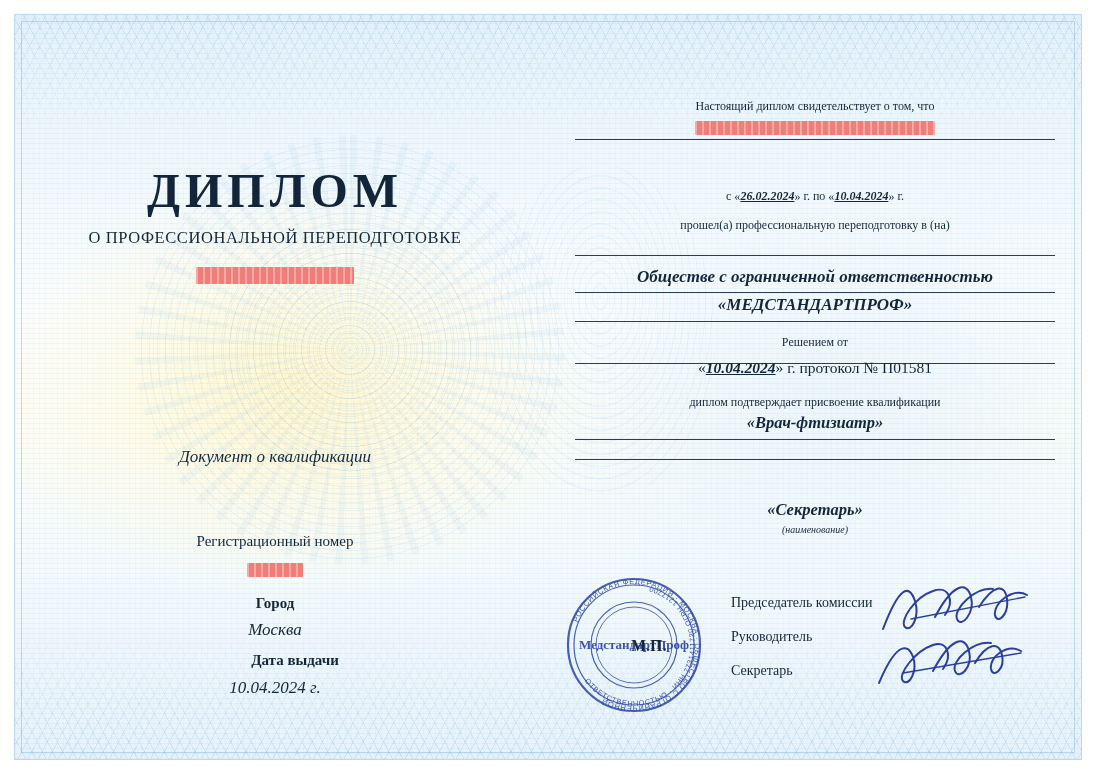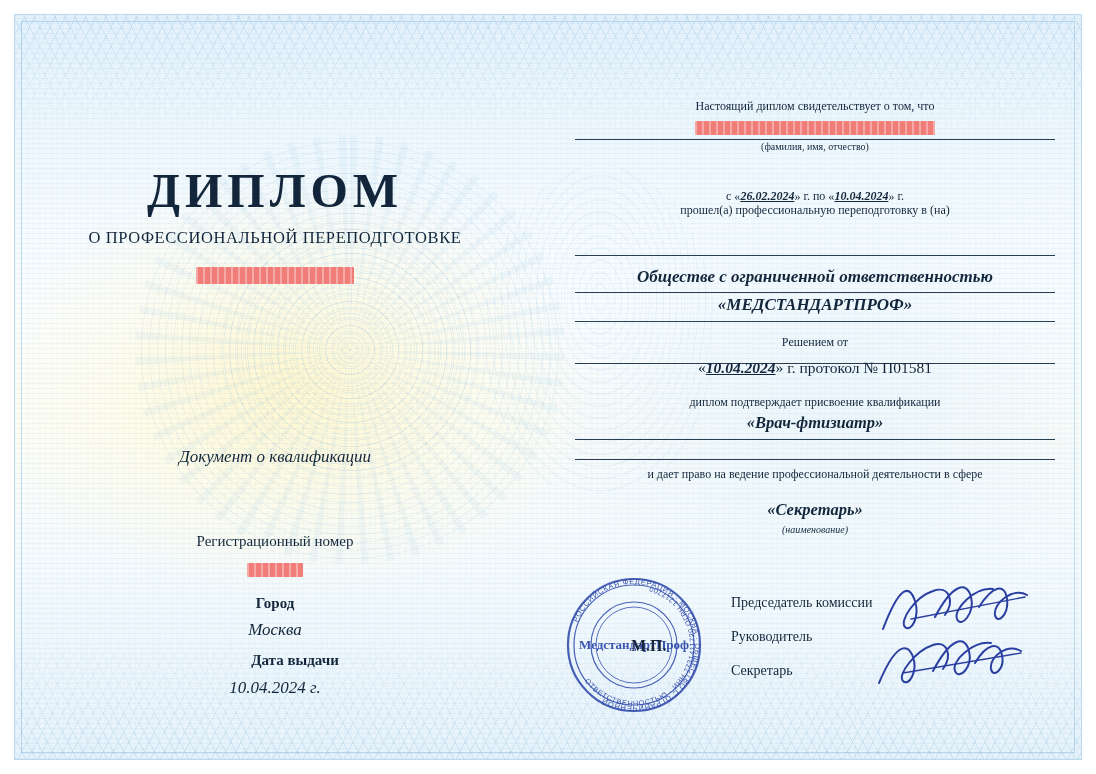--- a/index.html
+++ b/index.html
@@ -348,48 +348,46 @@
       </div>
 
       <div class="right-col">
 
         <div class="r-line txt-sm" style="top:84px;">Настоящий диплом свидетельствует о том, что</div>
 
         <div class="r-line name-redact" style="top:106px;">
           <span class="redacted">&nbsp;</span>
         </div>
         <div class="rule" style="top:124px;"></div>
-        <div class="r-line txt-tiny" style="top:126px;">(фамилия, имя, отчество)</div>
 
         <div class="r-line txt-sm" style="top:174px;">
           <span>с «</span><span class="bold ital u">26.02.2024</span><span>» г. по «</span><span class="bold ital u">10.04.2024</span><span>» г.</span>
         </div>
 
-        <div class="r-line txt-sm" style="top:188px;">прошел(а) профессиональную переподготовку в (на)</div>
+        <div class="r-line txt-sm" style="top:203px;">прошел(а) профессиональную переподготовку в (на)</div>
 
         <div class="rule" style="top:240px;"></div>
         <div class="r-line ital bold" style="top:252px; font-size:17px;">Обществе с ограниченной ответственностью</div>
         <div class="rule" style="top:277px;"></div>
         <div class="r-line ital bold" style="top:280px; font-size:17px;">«МЕДСТАНДАРТПРОФ»</div>
         <div class="rule" style="top:306px;"></div>
 
         <div class="r-line txt-sm" style="top:320px;">Решением от</div>
 
         <div class="rule" style="top:348px;"></div>
         <div class="r-line txt-md" style="top:344px;">
           <span>«</span><span class="bold ital u">10.04.2024</span><span>» г. протокол № П01581</span>
         </div>
 
         <div class="r-line txt-sm" style="top:380px;">диплом подтверждает  присвоение квалификации</div>
 
         <div class="r-line ital bold" style="top:398px; font-size:16.5px;">«Врач-фтизиатр»</div>
         <div class="rule" style="top:424px;"></div>
 
         <div class="rule" style="top:444px;"></div>
-        <div class="r-line txt-sm" style="top:452px;">и дает право на ведение профессиональной деятельности в сфере</div>
 
         <div class="r-line ital bold" style="top:485px; font-size:16.5px;">«Секретарь»</div>
         <div class="r-line txt-tiny ital" style="top:509px;">(наименование)</div>
       </div>
 
       <svg class="stamp" viewBox="0 0 148 148">
         <defs>
           <path id="outerArc" d="M 74,74 m -61,0 a 61,61 0 1,1 122,0 a 61,61 0 1,1 -122,0" fill="none"></path>
           <path id="outerArcRev" d="M 74,74 m -61,0 a 61,61 0 1,0 122,0 a 61,61 0 1,0 -122,0" fill="none"></path>
         </defs>

